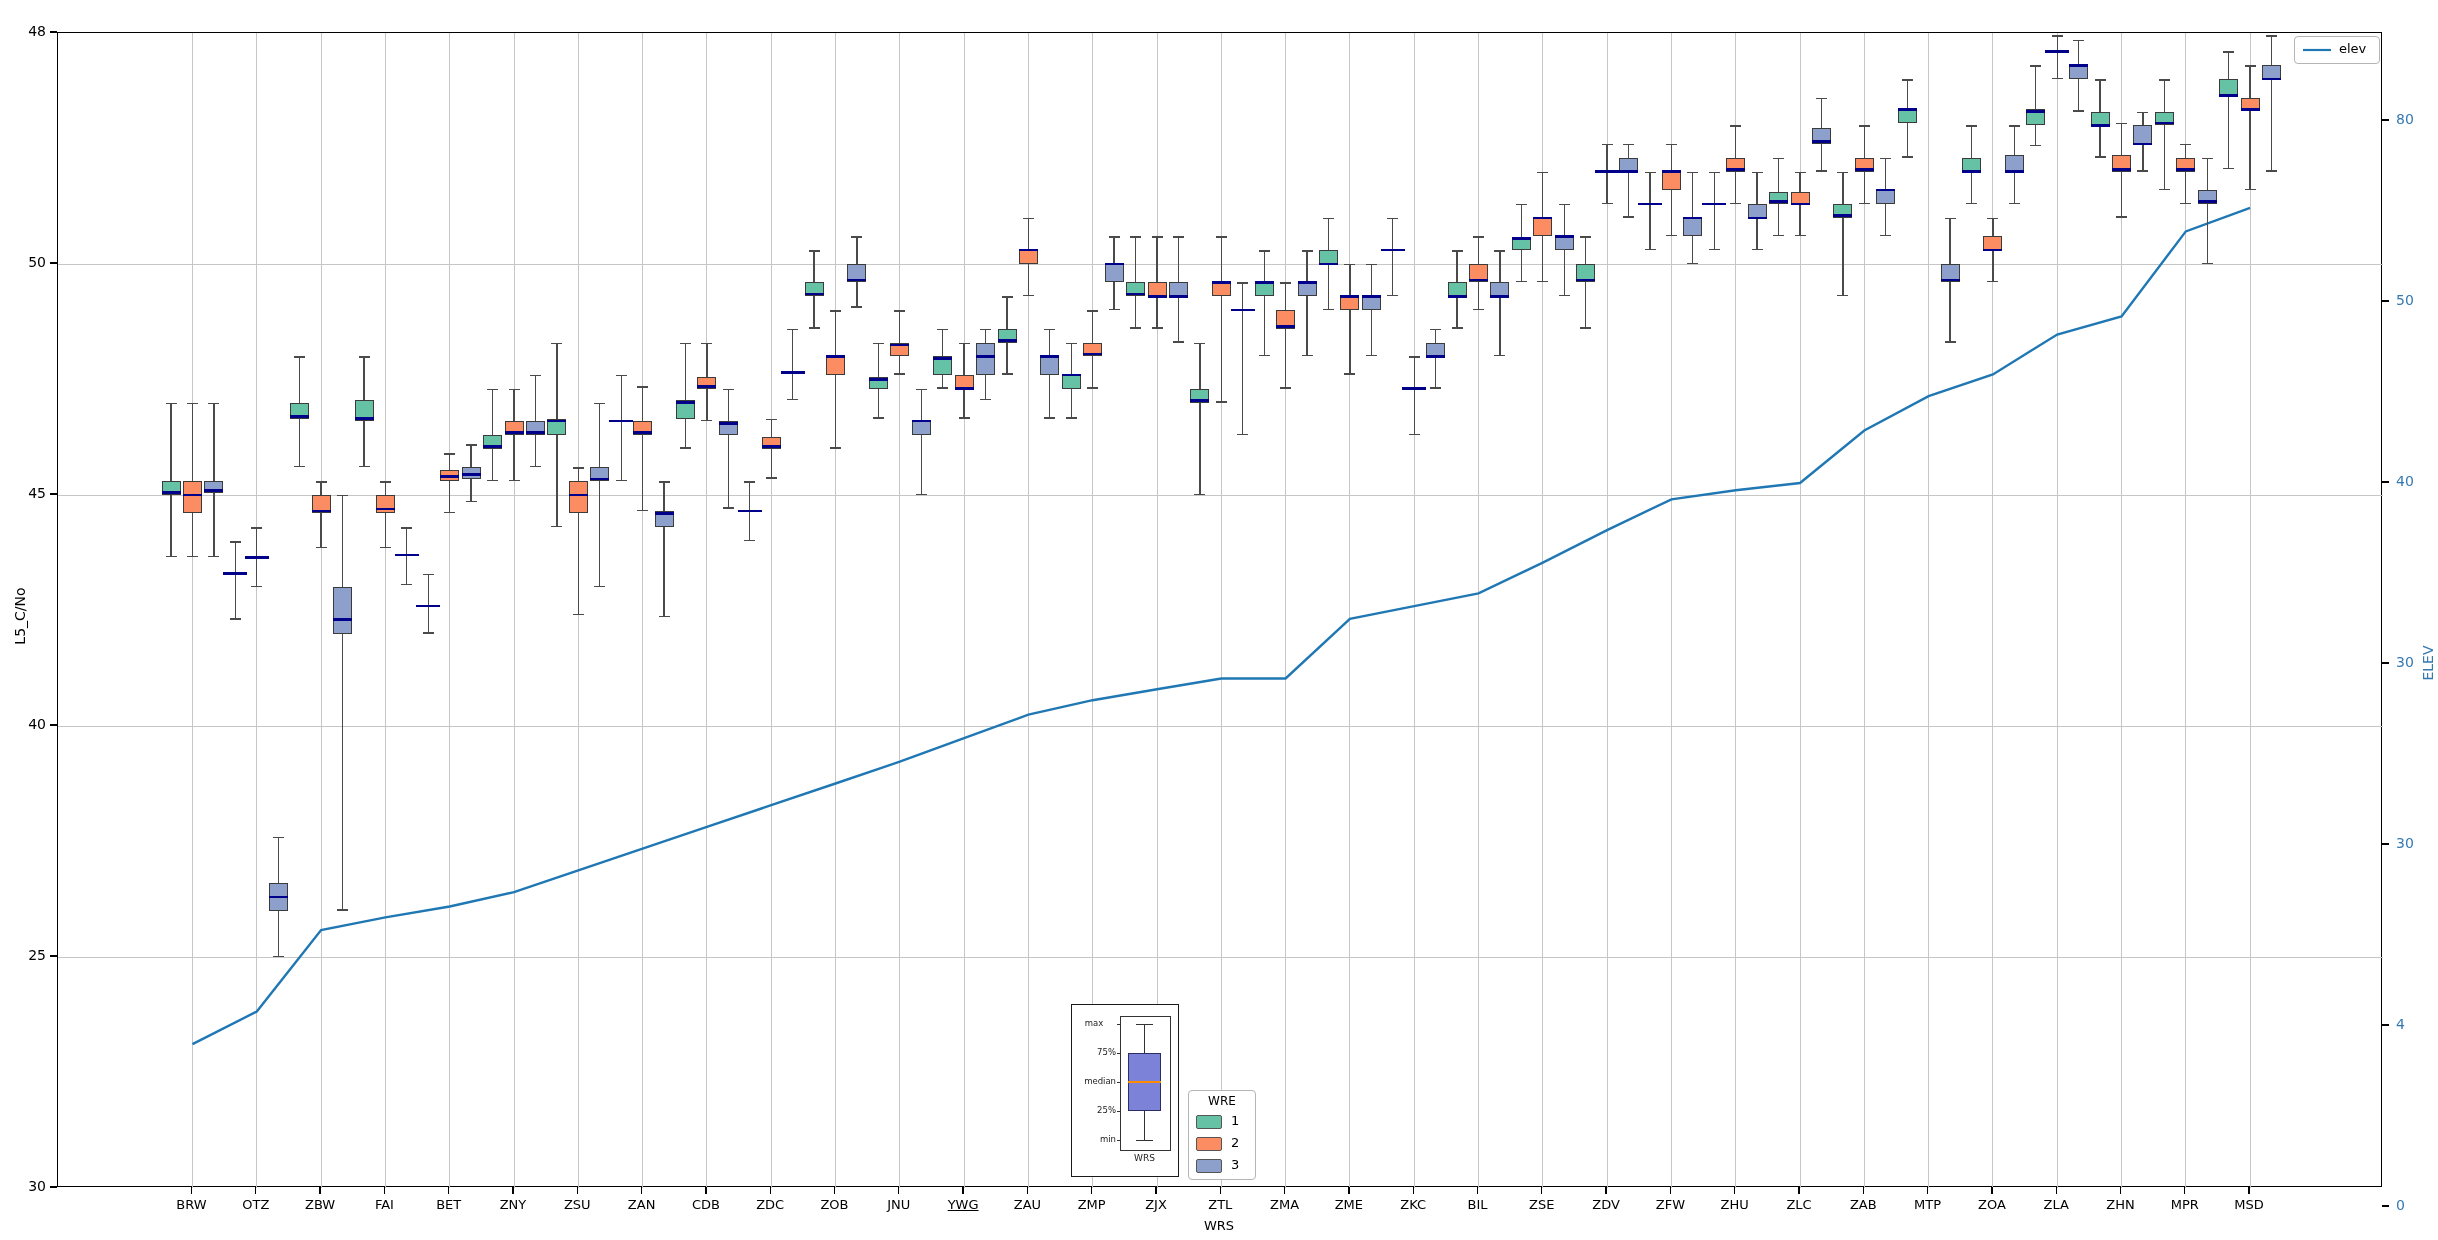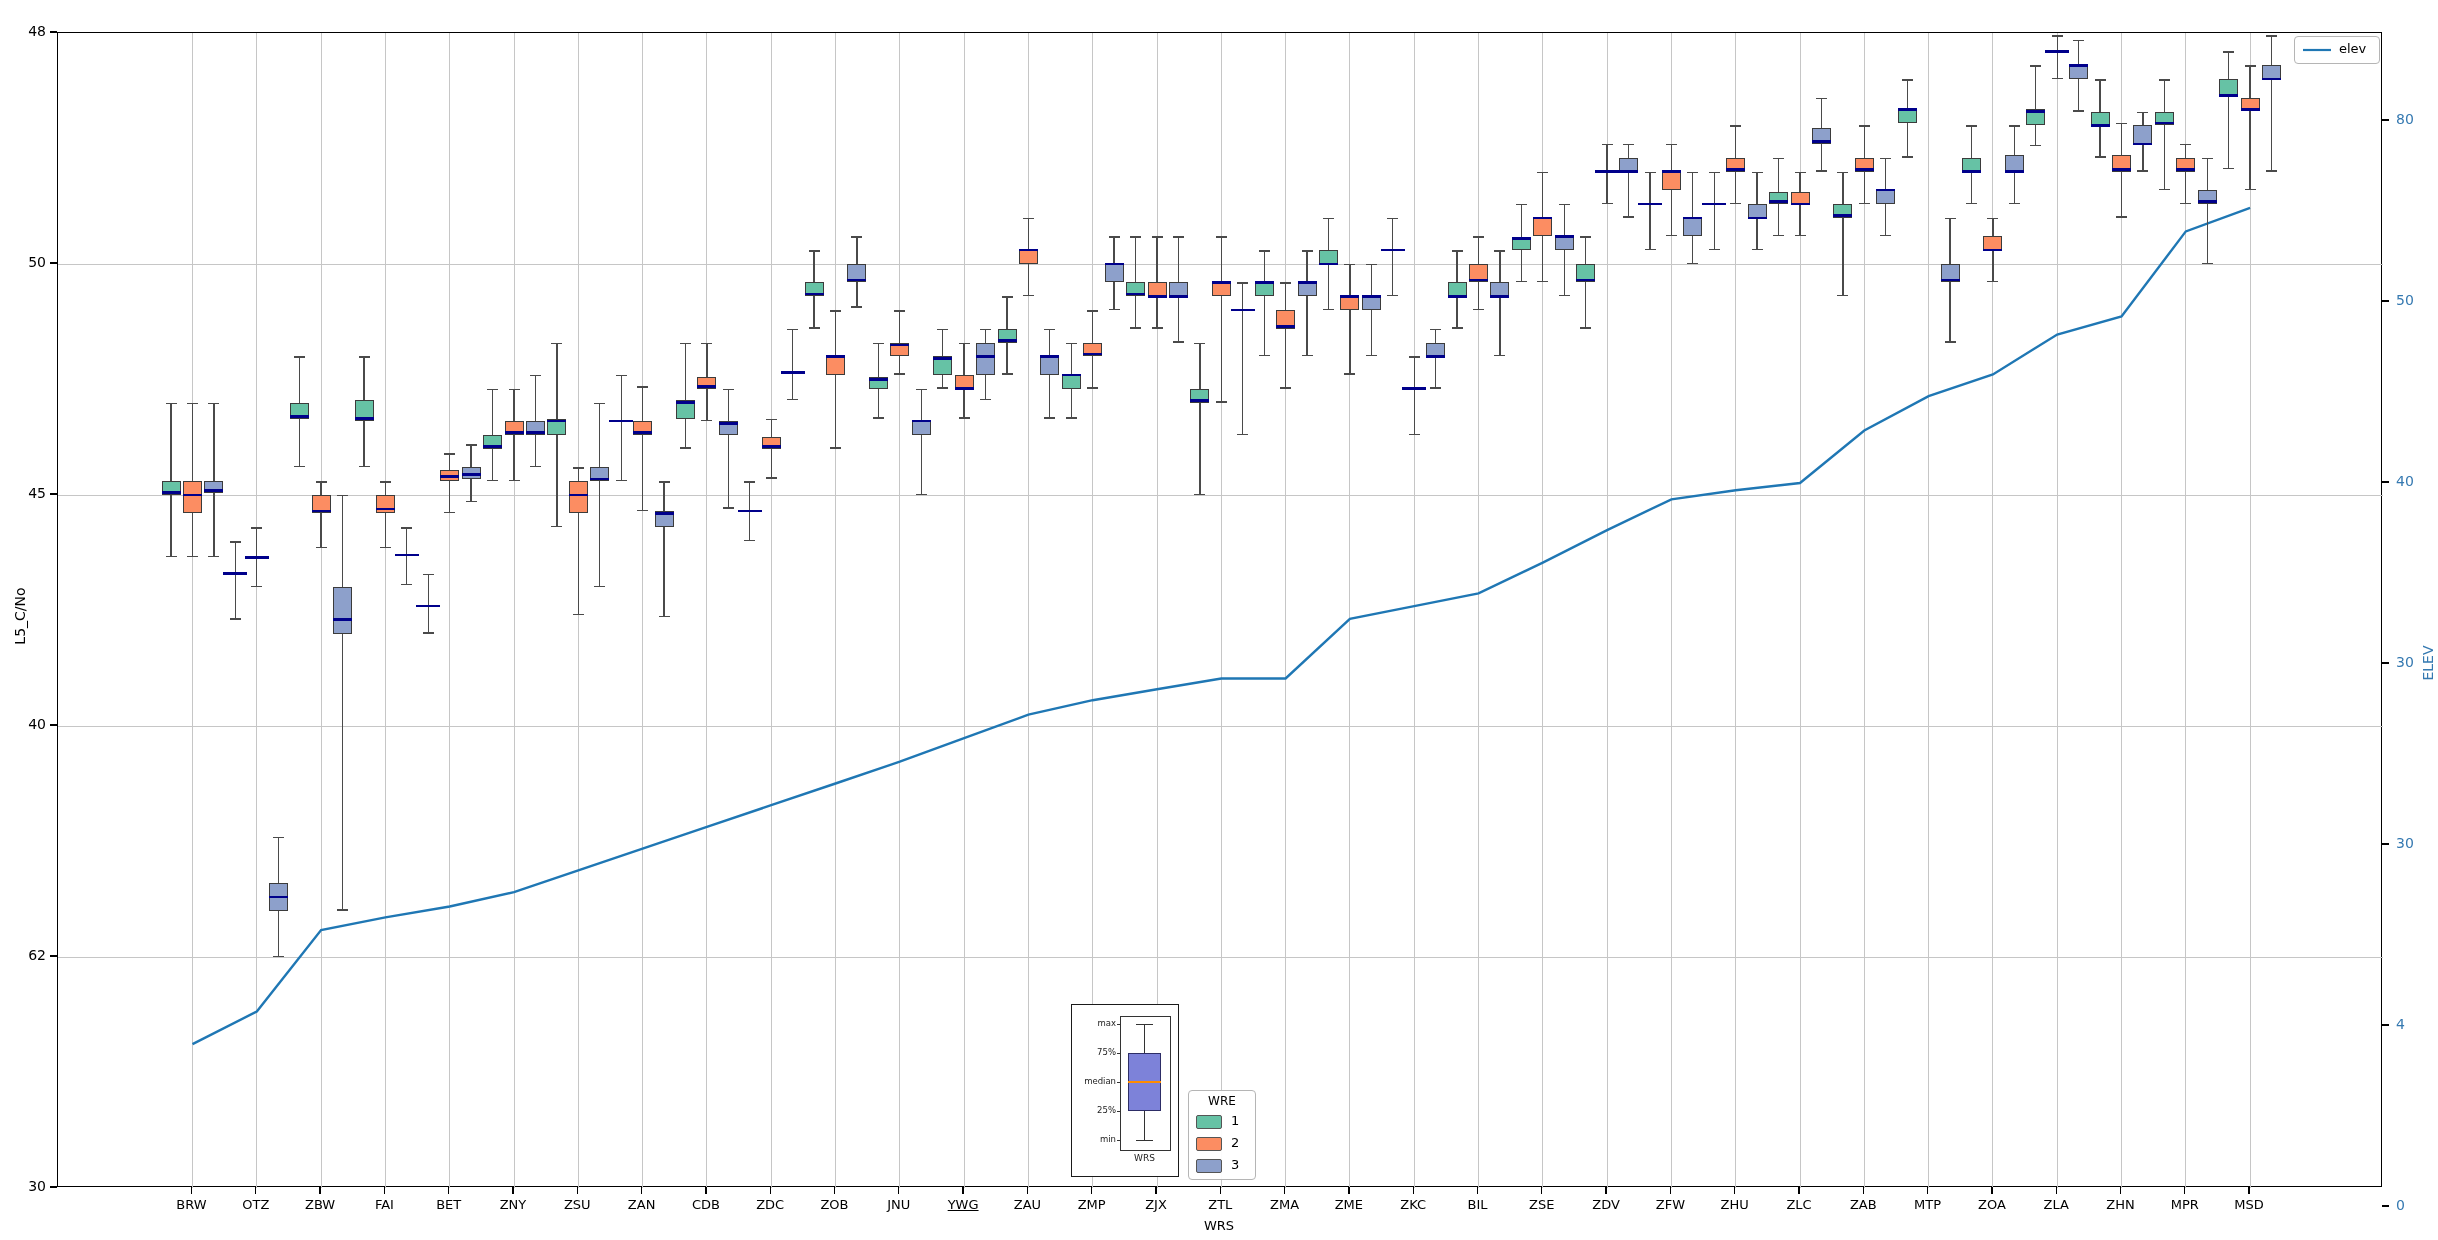--- a/index.html
+++ b/index.html
@@ -647,21 +647,21 @@
   <div id="decor">
       <div class="tick" style="left: 50px; top: 31.3px; width: 7px; height: 1.4px;"></div>
       <div class="ytlab" style="left: 6px; top: 32px;">48</div>
       <div class="tick" style="left: 50px; top: 262.3px; width: 7px; height: 1.4px;"></div>
       <div class="ytlab" style="left: 6px; top: 263px;">50</div>
       <div class="tick" style="left: 50px; top: 493.3px; width: 7px; height: 1.4px;"></div>
       <div class="ytlab" style="left: 6px; top: 494px;">45</div>
       <div class="tick" style="left: 50px; top: 724.3px; width: 7px; height: 1.4px;"></div>
       <div class="ytlab" style="left: 6px; top: 725px;">40</div>
       <div class="tick" style="left: 50px; top: 955.3px; width: 7px; height: 1.4px;"></div>
-      <div class="ytlab" style="left: 6px; top: 956px;">62</div>
+      <div class="ytlab" style="left: 6px; top: 956px;">25</div>
       <div class="tick" style="left: 50px; top: 1186.3px; width: 7px; height: 1.4px;"></div>
       <div class="ytlab" style="left: 6px; top: 1187px;">30</div>
       <div class="tick" style="left: 2382px; top: 119.3px; width: 7px; height: 1.4px;"></div>
       <div class="y2tlab" style="left: 2396px; top: 120px;">80</div>
       <div class="tick" style="left: 2382px; top: 300.3px; width: 7px; height: 1.4px;"></div>
       <div class="y2tlab" style="left: 2396px; top: 301px;">50</div>
       <div class="tick" style="left: 2382px; top: 481.3px; width: 7px; height: 1.4px;"></div>
       <div class="y2tlab" style="left: 2396px; top: 482px;">40</div>
       <div class="tick" style="left: 2382px; top: 662.3px; width: 7px; height: 1.4px;"></div>
       <div class="y2tlab" style="left: 2396px; top: 663px;">30</div>
@@ -766,21 +766,21 @@
         <div style="position: absolute; left: 0px; top: 64px; width: 66px; height: 20px;">
           <div style="position: absolute; left: 7px; top: 4px; width: 24px; height: 12px; background: rgb(141, 160, 203); border: 1px solid rgb(85, 85, 85); border-radius: 2px;"></div>
           <div style="position: absolute; left: 42px; top: 2px; font-size: 13px;">3</div>
         </div>
       </div>
   </div>
 
   <div class="inset" style="left:1071px;top:1004px;width:106px;height:171px;">
     <div style="position:absolute;left:48px;top:11px;width:49px;height:133px;border:1px solid #333;"></div>
     <div id="inset-marks">
-        <div style="position: absolute; left: 0px; top: 13px; width: 44px; text-align: right; font-size: 8.5px; color: rgb(34, 34, 34);">max</div>
+        <div style="position: absolute; left: 0px; top: 13px; width: 44px; text-align: center; font-size: 8.5px; color: rgb(34, 34, 34);">max</div>
         <div style="position: absolute; left: 45px; top: 18.5px; width: 3px; height: 1px; background: rgb(51, 51, 51);"></div>
         <div style="position: absolute; left: 0px; top: 42px; width: 44px; text-align: right; font-size: 8.5px; color: rgb(34, 34, 34);">75%</div>
         <div style="position: absolute; left: 45px; top: 47.5px; width: 3px; height: 1px; background: rgb(51, 51, 51);"></div>
         <div style="position: absolute; left: 0px; top: 71px; width: 44px; text-align: right; font-size: 8.5px; color: rgb(34, 34, 34);">median</div>
         <div style="position: absolute; left: 45px; top: 76.5px; width: 3px; height: 1px; background: rgb(51, 51, 51);"></div>
         <div style="position: absolute; left: 0px; top: 100px; width: 44px; text-align: right; font-size: 8.5px; color: rgb(34, 34, 34);">25%</div>
         <div style="position: absolute; left: 45px; top: 105.5px; width: 3px; height: 1px; background: rgb(51, 51, 51);"></div>
         <div style="position: absolute; left: 0px; top: 129px; width: 44px; text-align: right; font-size: 8.5px; color: rgb(34, 34, 34);">min</div>
         <div style="position: absolute; left: 45px; top: 134.5px; width: 3px; height: 1px; background: rgb(51, 51, 51);"></div>
         <div style="position: absolute; left: 72px; top: 19px; width: 1.2px; height: 116px; background: rgb(51, 51, 51);"></div>

